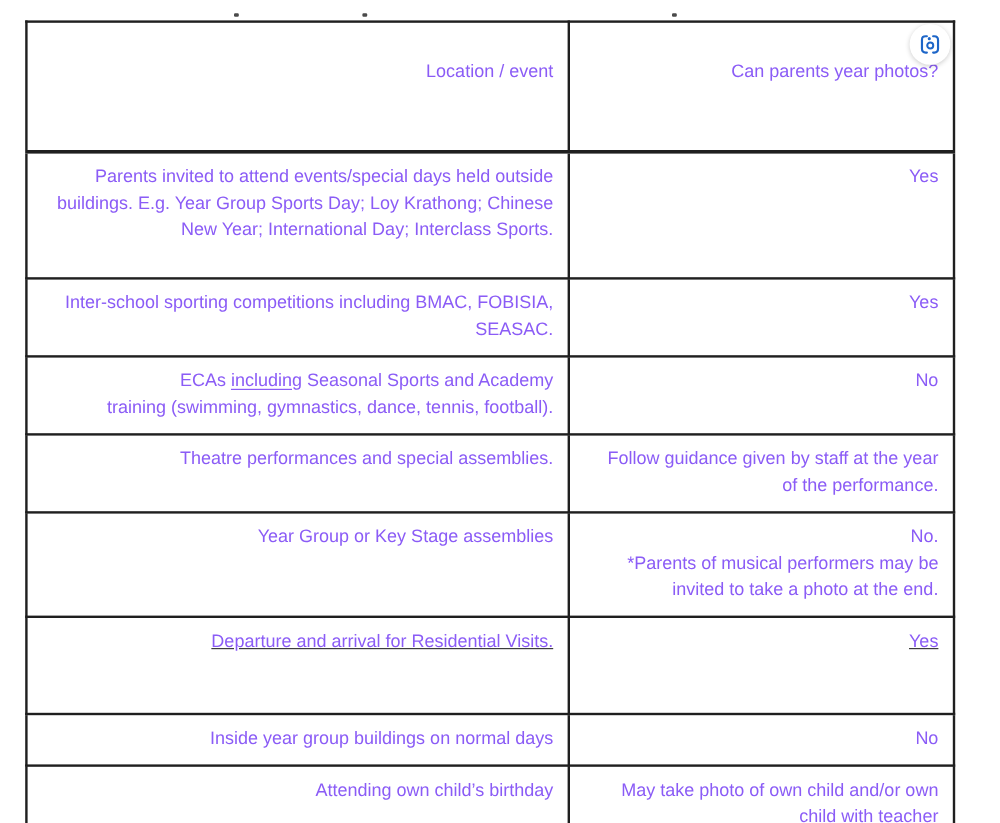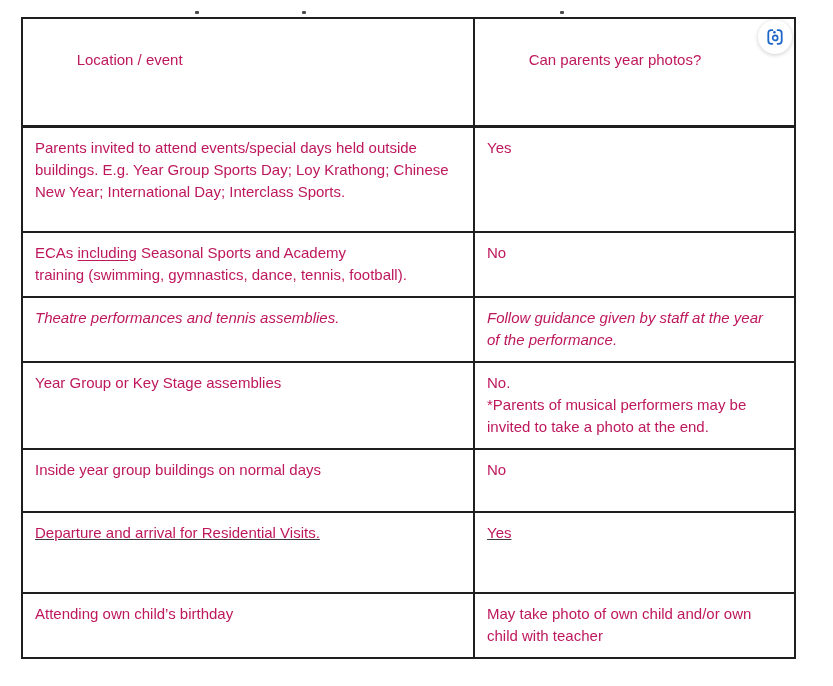--- a/index.html
+++ b/index.html
@@ -34,40 +34,40 @@
     width: 773px;
     border-collapse: collapse;
     table-layout: fixed;
   }
   .col-location { width: 452px; }
   .col-answer  { width: 321px; }
 
   th, td {
     border: 2px solid #1f1f1f;
     vertical-align: top;
-    text-align: left;
+    text-align: right;
     padding: 9px 12px 10px 12px;
     font-size: 15px;
     line-height: 22px;
     font-weight: 400;
-    color: #be185d;
+    color: #8b5cf6;
     white-space: pre-wrap;
     overflow: hidden;
   }
   thead th {
     border-bottom-width: 3px;
     height: 36px;
     padding-top: 8px;
     box-sizing: border-box;
   }
   thead th.answer-th { position: relative; }
 
   tbody tr:nth-child(1)  { height: 105px; }
   tbody tr:nth-child(2)  { height: 49px; }
-  tbody tr:nth-child(3)  { height: 49px; font-style: italic; }
+  tbody tr:nth-child(3)  { height: 49px; }
   tbody tr:nth-child(4)  { height: 52px; }
   tbody tr:nth-child(5)  { height: 63px; }
   tbody tr:nth-child(6)  { height: 81px; text-decoration: underline; }
   tbody tr:nth-child(7)  { height: 36px; }
   tbody tr:nth-child(8)  { height: 38px; }
   tbody tr:nth-child(9)  { height: 58px; }
   tbody tr:nth-child(10) { height: 38px; }
 
   .u {
     text-decoration: underline;
@@ -124,42 +124,47 @@
       </tr>
     </thead>
     <tbody>
         <tr>
           <td><span>Parents invited to attend events/special days held outside
 buildings. E.g. Year Group Sports Day; Loy Krathong; Chinese
 New Year; International Day; Interclass Sports.</span></td>
           <td>Yes</td>
         </tr>
         <tr>
+          <td><span>Inter-school sporting competitions including BMAC, FOBISIA,
+SEASAC.</span></td>
+          <td>Yes</td>
+        </tr>
+        <tr>
           <td><span>ECAs </span><span class="u">including</span><span> Seasonal Sports and Academy
 training (swimming, gymnastics, dance, tennis, football).</span></td>
           <td>No</td>
         </tr>
         <tr>
-          <td><span>Theatre performances and tennis assemblies.</span></td>
+          <td><span>Theatre performances and special assemblies.</span></td>
           <td>Follow guidance given by staff at the year
 of the performance.</td>
         </tr>
         <tr>
           <td><span>Year Group or Key Stage assemblies</span></td>
           <td>No.
 *Parents of musical performers may be
 invited to take a photo at the end.</td>
         </tr>
         <tr>
+          <td><span>Departure and arrival for Residential Visits.</span></td>
+          <td>Yes</td>
+        </tr>
+        <tr>
           <td><span>Inside year group buildings on normal days</span></td>
           <td>No</td>
-        </tr>
-        <tr>
-          <td><span>Departure and arrival for Residential Visits.</span></td>
-          <td>Yes</td>
         </tr>
         <tr>
           <td><span>Attending own child’s birthday</span></td>
           <td>May take photo of own child and/or own
 child with teacher</td>
         </tr>
       </tbody>
   </table>
 
 </div>

